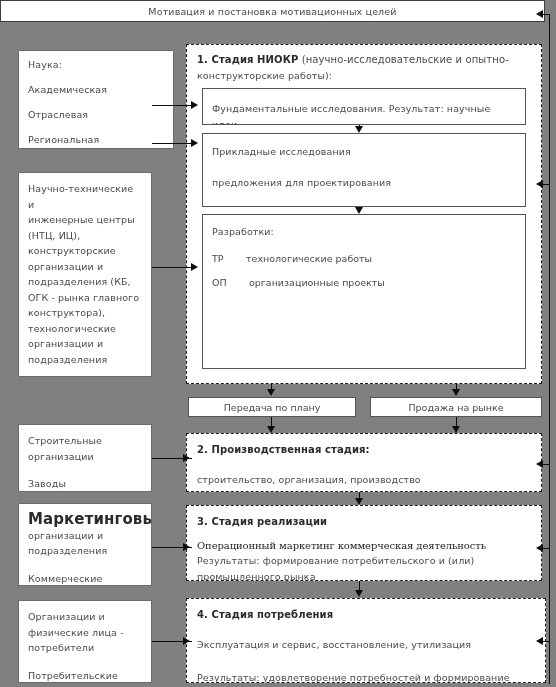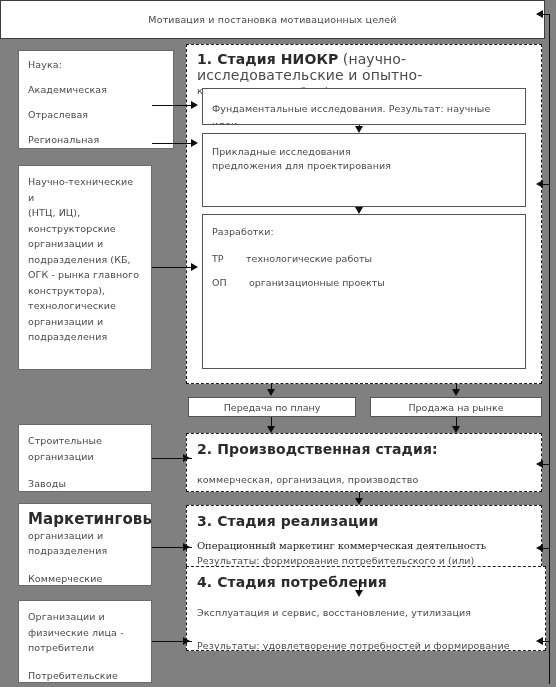--- a/index.html
+++ b/index.html
@@ -39,21 +39,21 @@
   }
   .dashed-box {
     border: 1.5px dashed #1a1a1a;
     background: #ffffff;
   }
   .title-bar {
     position: absolute;
     left: 0;
     top: 0;
     width: 545px;
-    height: 39px;
+    height: 22px;
     background: #ffffff;
     border: 1.5px solid #3d3d3d;
     box-sizing: border-box;
     display: flex;
     align-items: center;
     justify-content: center;
   }
   .title-bar span {
     font-size: 9.5px;
     color: #4a4a4a;
@@ -66,21 +66,21 @@
   }
   .line {
     margin: 0 0 12px 0;
     line-height: 13px;
     letter-spacing: .1px;
   }
   .line.tight { margin-bottom: 0; line-height: 15.5px; }
   .hdr {
     font-weight: bold;
     color: #2b2b2b;
-    font-size: 14px;
+    font-size: 10px;
   }
   .hdr .light {
     font-weight: normal;
     color: #4a4a4a;
   }
   .serif {
     font-family: "DejaVu Serif", "Liberation Serif", serif;
     color: #1d1d1d;
     font-size: 10px;
     letter-spacing: -0.1px;
@@ -137,23 +137,24 @@
 
   <div class="box solid-box" style="left:18px; top:50px; width:156px; height:99px;">
     <div class="pad">
       <div class="line">Наука:</div>
       <div class="line">Академическая</div>
       <div class="line">Отраслевая</div>
       <div class="line">Региональная</div>
     </div>
   </div>
 
-  <div class="box solid-box" style="left:18px; top:165px; width:134px; height:205px;">
+  <div class="box solid-box" style="left:18px; top:172px; width:134px; height:205px;">
     <div class="pad" style="padding-top:8px;">
       <div class="line tight">Научно-технические и</div>
+      <div class="line tight">инженерные центры</div>
       <div class="line tight">(НТЦ, ИЦ),</div>
       <div class="line tight">конструкторские</div>
       <div class="line tight">организации и</div>
       <div class="line tight">подразделения (КБ,</div>
       <div class="line tight">ОГК - рынка главного</div>
       <div class="line tight">конструктора),</div>
       <div class="line tight">технологические</div>
       <div class="line tight">организации и</div>
       <div class="line tight">подразделения</div>
 
@@ -196,21 +197,21 @@
   </div>
 
   <div class="box thin-box" style="left:202px; top:88px; width:324px; height:37px;">
     <div style="padding:12px 9px 0 9px;">
       <div class="line tight">Фундаментальные исследования. Результат: научные идеи</div>
     </div>
   </div>
 
   <div class="box thin-box" style="left:202px; top:133px; width:324px; height:74px;">
     <div style="padding:11px 9px 0 9px;">
-      <div class="line" style="margin-bottom:0;">Прикладные исследования</div>
+      <div class="line" style="margin-bottom:17px;">Прикладные исследования</div>
       <div class="line tight">предложения для проектирования</div>
     </div>
   </div>
 
   <div class="box thin-box" style="left:202px; top:214px; width:324px; height:155px;">
     <div style="padding:10px 9px 0 9px;">
       <div class="line" style="margin-bottom:15px;">Разработки:</div>
 
       <div class="dev-row">
         <span class="dev-code wide">ТР</span>
@@ -226,34 +227,34 @@
   <div class="box thin-box" style="left:188px; top:397px; width:168px; height:20px; display:flex; align-items:center; justify-content:center;">
     <span>Передача по плану</span>
   </div>
   <div class="box thin-box" style="left:370px; top:397px; width:172px; height:20px; display:flex; align-items:center; justify-content:center;">
     <span>Продажа на рынке</span>
   </div>
 
   <div class="box dashed-box" style="left:186px; top:433px; width:356px; height:59px;">
     <div style="padding:9px 10px 0 10px;">
       <div class="line hdr" style="margin-bottom:16px;">2. Производственная стадия:</div>
-      <div class="line tight">коммерческая, организация, производство</div>
+      <div class="line tight">строительство, организация, производство</div>
     </div>
   </div>
 
   <div class="box dashed-box" style="left:186px; top:505px; width:356px; height:76px;">
     <div style="padding:9px 10px 0 10px;">
       <div class="line hdr" style="margin-bottom:12px;">3. Стадия реализации</div>
       <div class="serif">Операционный маркетинг коммерческая деятельность</div>
       <div class="line tight">Результаты: формирование потребительского и (или)</div>
       <div class="line tight">промышленного рынка</div>
     </div>
   </div>
 
-  <div class="box dashed-box" style="left:186px; top:566px; width:360px; height:85px;">
+  <div class="box dashed-box" style="left:186px; top:598px; width:360px; height:85px;">
     <div style="padding:9px 10px 0 10px;">
       <div class="line hdr" style="margin-bottom:17px;">4. Стадия потребления</div>
       <div class="line" style="margin-bottom:19px;">Эксплуатация и сервис, восстановление, утилизация</div>
       <div class="line tight">Результаты: удовлетворение потребностей и формирование новых</div>
     </div>
   </div>
 
   <div class="hline" style="left:152px; top:105px; width:40px;"></div>
   <div class="arrow-r" style="left:191px; top:101px;"></div>
 

